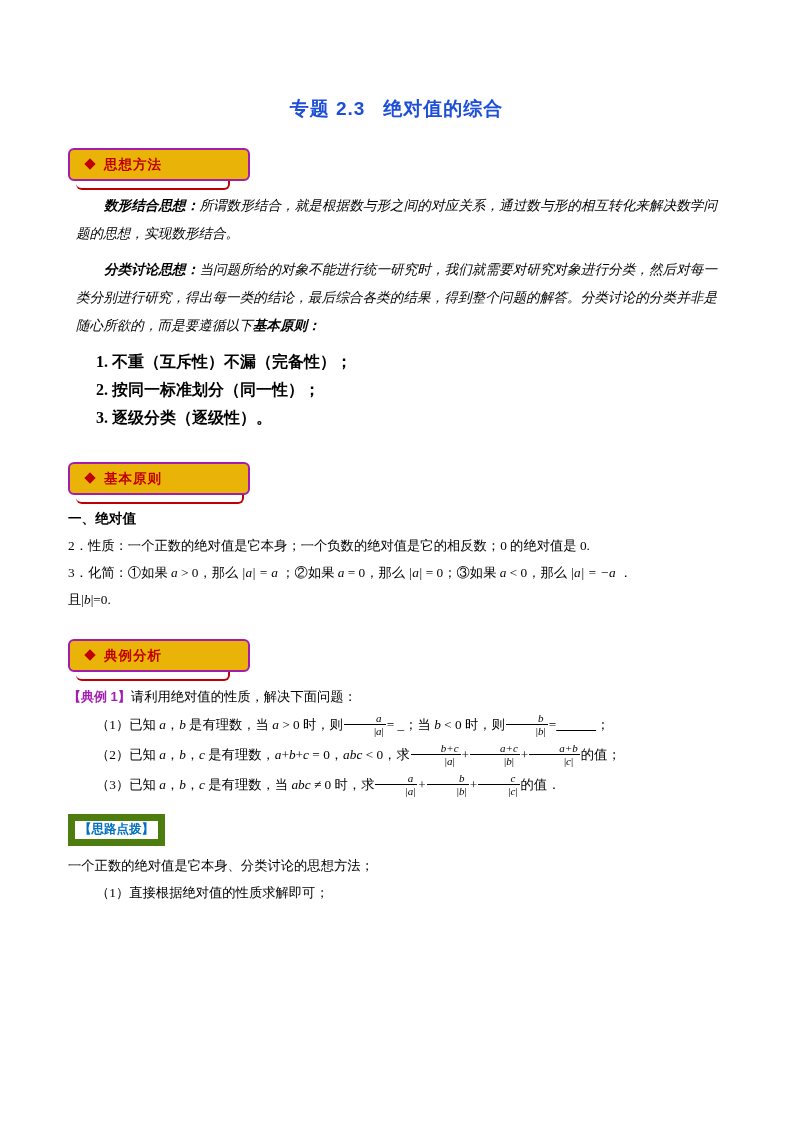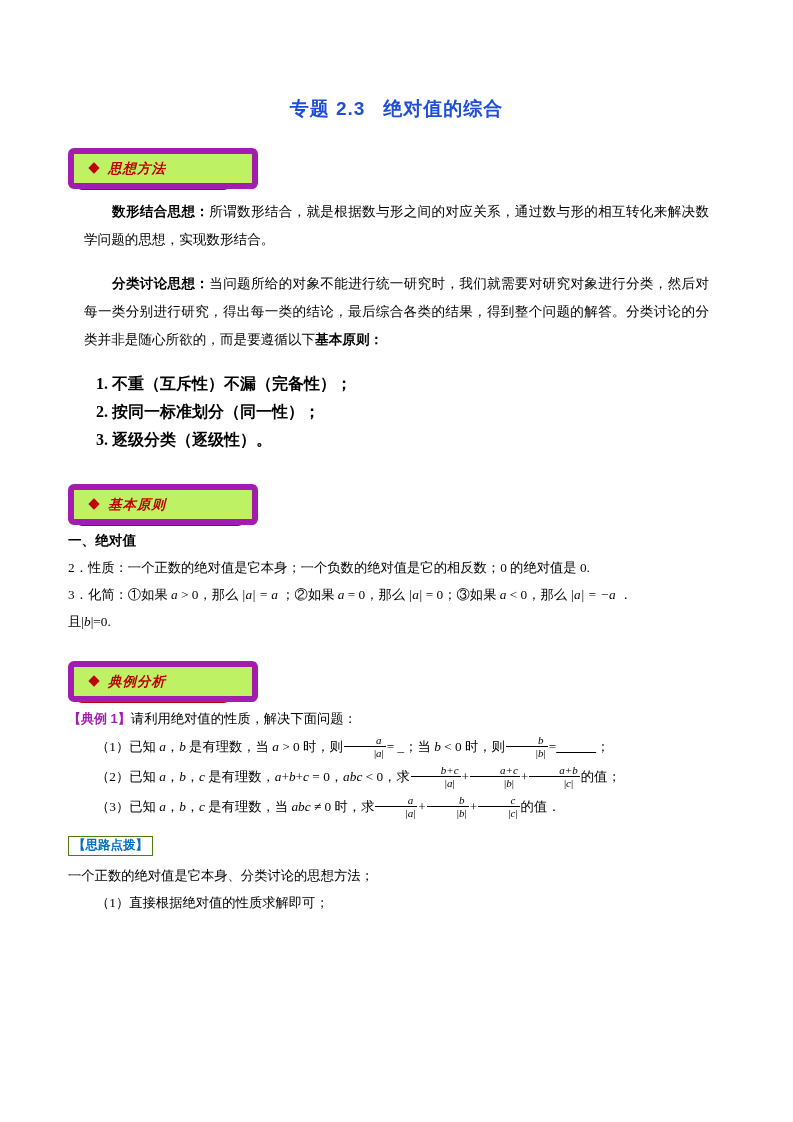--- a/index.html
+++ b/index.html
@@ -35,27 +35,26 @@
 
   
   .banner {
     position: relative;
     margin-top: 26px;
     height: 34px;
   }
   .banner .box {
     position: relative;
     display: inline-block;
-    border: 6px solid #a21caf;
+    border: 2px solid #a21caf;
     border-radius: 6px;
     padding: 5px 22px 5px 16px;
     min-width: 140px;
-    background: #bef264;
+    background: #eab308;
     z-index: 2;
-    font-style: italic;
   }
   .banner .shadow {
     position: absolute;
     left: 8px;
     top: 8px;
     height: 32px;
     background: #ffffff;
     border-right: 2px solid #c00000;
     border-bottom: 2px solid #c00000;
     border-radius: 6px;
@@ -75,22 +74,23 @@
     font-family: "Liberation Sans", sans-serif;
     font-weight: bold;
     font-size: 13.5px;
     color: #c00000;
     letter-spacing: 1px;
   }
 
   p.t {
     font-size: 13.6px;
     line-height: 28px;
-    margin: 16px;
+    margin: 8px;
     text-align: justify;
+    font-style: italic;
   }
   p.ind { text-indent: 28px; }
   .b { font-weight: bold; }
 
   .section-body { margin-top: 10px; }
 
   .sub-head {
     font-weight: bold;
     font-size: 13.6px;
     line-height: 26px;
@@ -117,21 +117,21 @@
   .frac .den { display: block; border-top: 1px solid #000; padding: 0 2px; }
 
   .tag-blue {
     color: #a21caf;
     font-weight: bold;
     font-family: "Liberation Sans", sans-serif;
     font-size: 13px;
   }
   .hint-box {
     display: inline-block;
-    border: 1px solid #4d7c0f;
+    border: 7px solid #4d7c0f;
     color: #0070c0;
     font-family: "Liberation Sans", sans-serif;
     font-weight: bold;
     font-size: 12.5px;
     padding: 2px 4px;
     line-height: 1.1;
     margin-top: 4px;
   }
   .q { font-size: 13.3px; line-height: 30px; margin: 0; text-indent: 28px; }
 </style>

